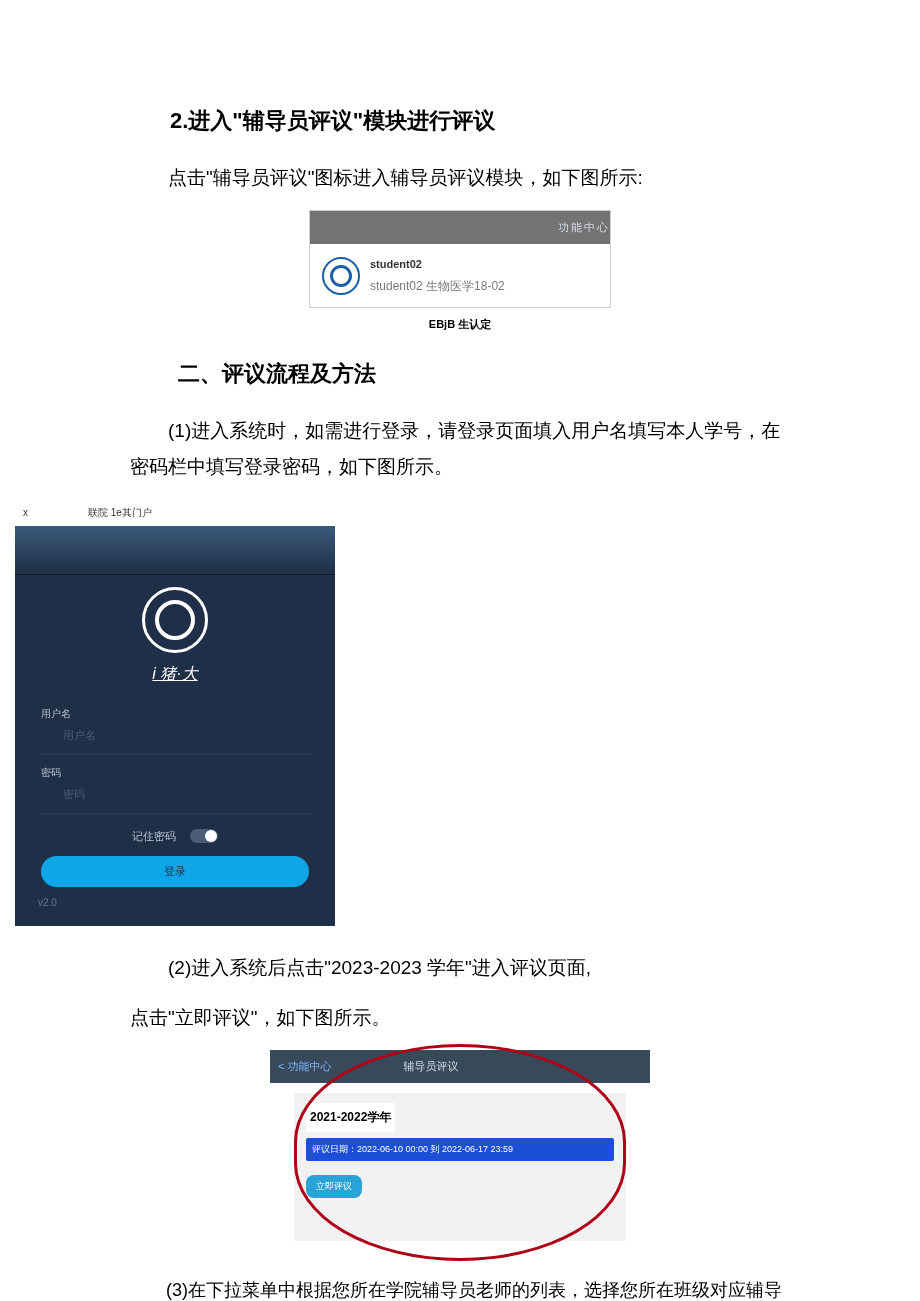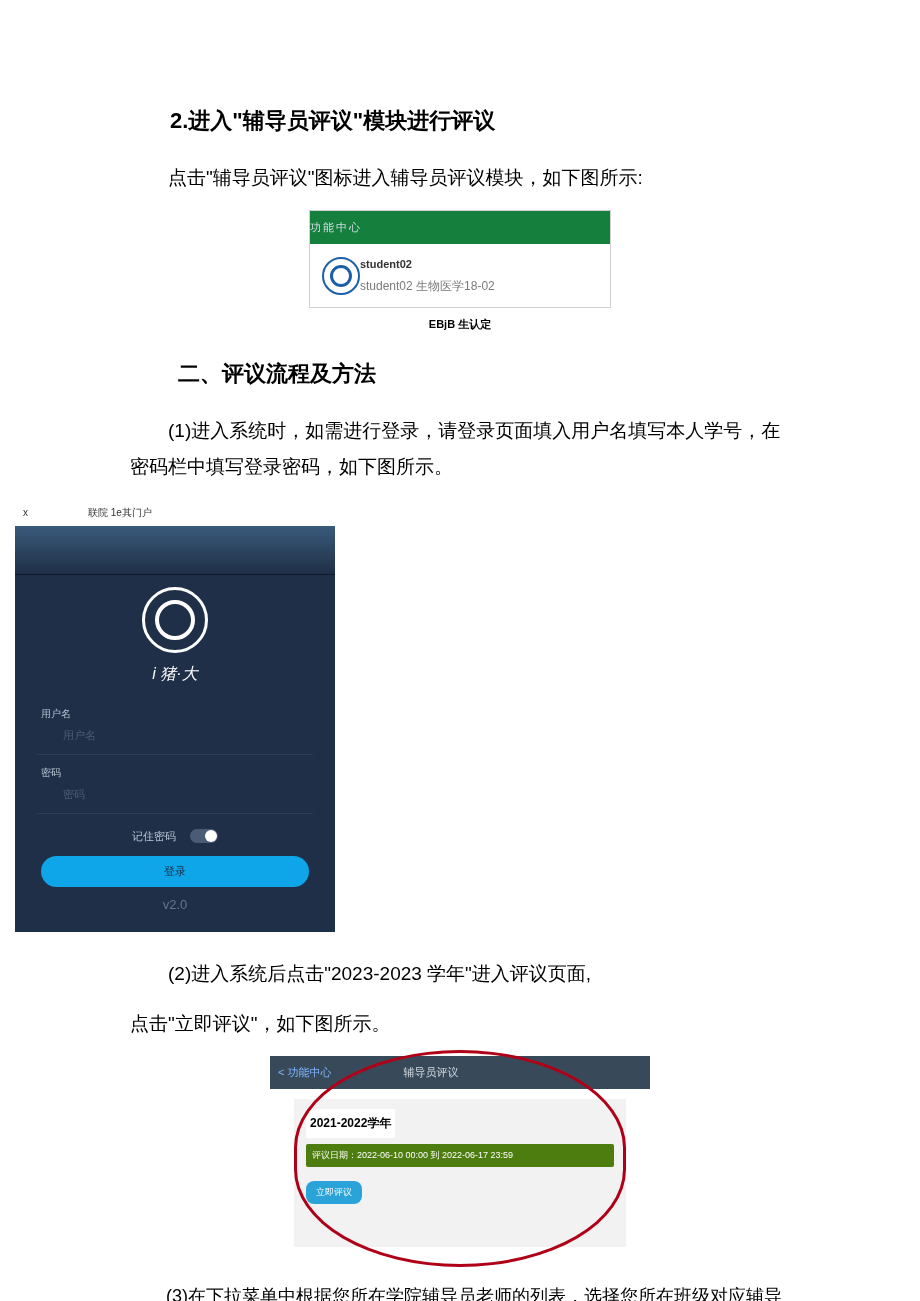--- a/index.html
+++ b/index.html
@@ -3,51 +3,51 @@
 <meta charset="utf-8">
 <style>
   html,body{margin:0;padding:0;background:#fff;font-family:"Microsoft YaHei","SimSun",sans-serif;color:#000;}
   .page{width:920px;min-height:1301px;margin:0 auto;padding:100px 130px 40px 130px;box-sizing:border-box;font-size:19px;line-height:1.9;}
   .h1{font-weight:700;font-size:22px;margin:0 0 18px 40px;}
   .p{text-indent:2em;margin:0 0 14px 0;}
   .p-small{font-size:18px;}
   .fig{display:flex;justify-content:center;margin:6px 0 14px;}
   .fig.left{justify-content:flex-start;margin-left:-115px;}
   .phone{width:300px;border:1px solid #d0d0d0;font-size:11px;}
-  .darkbar{background:#15803d;color:#d5dde6;text-align:left;padding:6px 0;letter-spacing:2px;}
-  .row{display:flex;align-items:center;padding:10px 12px;}
+  .darkbar{background:#737373;color:#d5dde6;text-align:right;padding:6px 0;letter-spacing:2px;}
+  .row{display:flex;align-items:center;gap:10px;padding:10px 12px;}
   .logo{width:34px;height:34px;border-radius:50%;background:#fff;border:2px solid #1b5fa8;position:relative;flex:0 0 auto;}
   .logo::after{content:"";position:absolute;inset:6px;border-radius:50%;border:3px solid #1b5fa8;}
   .uname{font-weight:700;color:#333;}
   .usub{color:#7a7a7a;font-size:12px;}
   .caption{text-align:center;font-size:11px;font-weight:700;margin:-8px 0 18px;}
 
   .login{width:320px;background:#1f2f47;color:#b9c5d6;font-size:11px;padding-bottom:14px;}
   .login-hdr{display:flex;align-items:center;background:#fff;color:#333;font-size:10px;padding:4px 8px;}
   .login-x{margin-right:60px;}
   .banner{height:48px;background:linear-gradient(#3a5a7a,#1f2f47);border-bottom:1px solid #0d1a2c;}
   .biglogo{width:60px;height:60px;border-radius:50%;border:3px solid #fff;margin:12px auto 6px;position:relative;}
   .biglogo::after{content:"";position:absolute;inset:10px;border-radius:50%;border:4px solid #fff;}
-  .brand{text-align:center;font-style:italic;color:#fff;font-size:16px;margin-bottom:14px;}
+  .brand{text-align:center;font-style:italic;color:#fff;font-size:16px;margin-bottom:14px;text-decoration:underline;}
   .lbl{padding:0 26px;font-size:10px;margin-top:8px;}
   .ph{padding:2px 26px 8px;color:#4a5c75;border-bottom:1px solid #2c3d55;margin:0 22px;}
   .remember{display:flex;align-items:center;justify-content:center;gap:14px;margin:12px 0 4px;}
   .toggle{width:28px;height:14px;background:#4a5c75;border-radius:7px;position:relative;}
   .toggle::after{content:"";position:absolute;right:1px;top:1px;width:12px;height:12px;background:#fff;border-radius:50%;}
   .hint{text-align:center;font-size:9px;color:#8fa0b8;}
   .loginbtn{background:#0ea5e9;color:#1f2f47;text-align:center;border-radius:16px;margin:10px 26px 6px;padding:5px 0;font-size:11px;}
-  .ver{text-align:center;font-size:13px;color:#647590;}
+  .ver{text-align:left;font-size:10px;color:#647590;padding-left:23px;}
 
   .eval{width:380px;position:relative;padding-bottom:18px;}
   .evalbar{display:flex;background:#384a5a;color:#d5dde6;font-size:11px;padding:6px 8px;gap:42px;}
   .back{color:#7fb6ff;margin-right:30px;}
   .ring{position:absolute;top:-6px;left:24px;right:24px;bottom:-2px;border:3px solid #b00018;border-radius:50%/45%;pointer-events:none;}
   .card{background:#f2f2f2;margin:10px 24px 0;padding:10px 12px 40px;}
   .year{background:#fff;font-weight:700;font-size:12px;padding:3px 4px;margin-bottom:6px;width:max-content;}
-  .daterow{background:#4d7c0f;color:#fff;font-size:9px;padding:3px 6px;border-radius:2px;}
+  .daterow{background:#1d4ed8;color:#fff;font-size:9px;padding:3px 6px;border-radius:2px;}
   .evalbtn{display:inline-block;background:#29a3d8;color:#fff;font-size:9px;padding:3px 10px;border-radius:8px;margin-top:14px;}
 </style>
 </head>
 <body>
 
 <div class="page">
 
   <div class="h1">2.进入"辅导员评议"模块进行评议</div>
   <div class="p">点击"辅导员评议"图标进入辅导员评议模块，如下图所示:</div>
 

